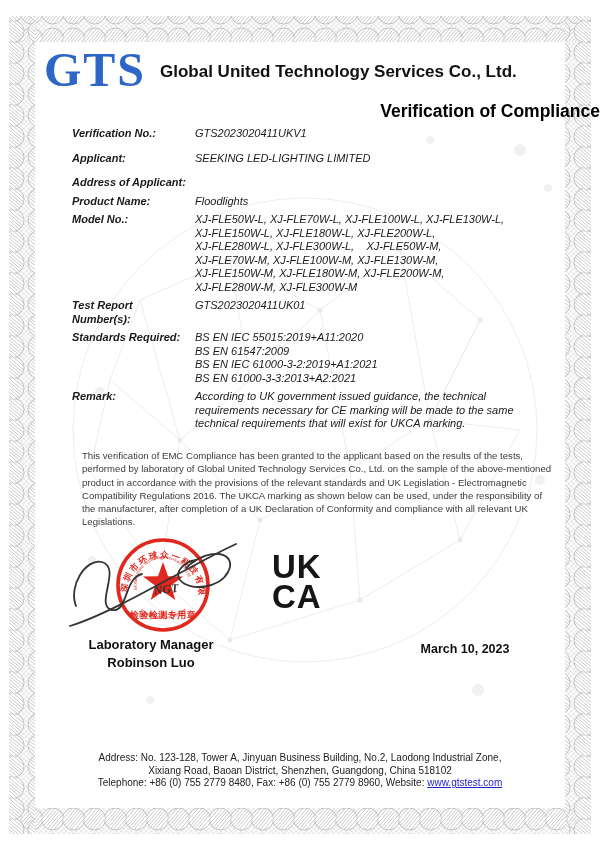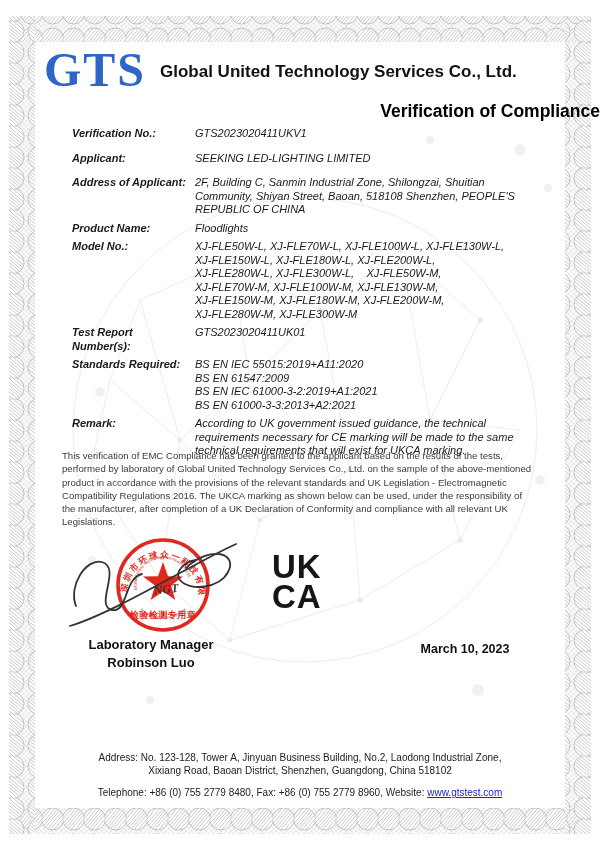--- a/index.html
+++ b/index.html
@@ -14,35 +14,35 @@
   .title{position:absolute;left:0;top:101px;width:600px;text-align:right;
          font-size:17.5px;font-weight:bold;color:#000;}
 
   .fields{position:absolute;left:72px;top:127px;width:470px;}
   .row{display:flex;margin-bottom:11px;font-style:italic;}
   .row .label{width:123px;flex:0 0 123px;font-weight:bold;font-size:11px;
               line-height:13.5px;white-space:pre-line;}
   .row .value{flex:1;font-size:11px;line-height:13.5px;white-space:pre-line;}
   .row.tight{margin-bottom:5px;}
 
-  .statement{position:absolute;left:62px;top:449px;width:474px;font-size:9.6px;
+  .statement{position:absolute;left:82px;top:449px;width:474px;font-size:9.6px;
              line-height:13.3px;color:#3b3b3b;text-align:left;}
 
   .seal-svg{position:absolute;left:66px;top:528px;}
   .sig-name{position:absolute;left:51px;top:636px;width:200px;text-align:center;
             font-size:13px;font-weight:bold;color:#111;line-height:18px;}
   .ukca{position:absolute;left:272px;top:552px;width:80px;text-align:left;
         font-weight:bold;font-size:33px;line-height:29px;letter-spacing:1px;
         color:#161616;transform:scaleY(1.02);}
   .date{position:absolute;left:390px;top:642px;width:150px;text-align:center;
         font-size:12.5px;font-weight:bold;color:#111;}
 
   .footer{position:absolute;left:40px;top:752px;width:520px;text-align:center;
           font-size:10px;line-height:12.5px;color:#222;}
-  .footer .phone{margin-top:10px;}
+  .footer .phone{}
   .footer .link{color:#2323cc;text-decoration:underline;}
 </style>
 </head>
 <body>
 
 <div class="page">
 
   <svg class="frame" width="600" height="850" viewBox="0 0 600 850" aria-hidden="true">
     <defs>
       <pattern id="chk" width="5" height="5" patternUnits="userSpaceOnUse">
@@ -126,23 +126,20 @@
       <div class="row">
         <div class="label">Verification No.:</div>
         <div class="value">GTS2023020411UKV1</div>
       </div>
       <div class="row">
         <div class="label">Applicant:</div>
         <div class="value">SEEKING LED-LIGHTING LIMITED</div>
       </div>
       <div class="row tight">
         <div class="label">Address of Applicant:</div>
-        <div class="value">2F, Building C, Sanmin Industrial Zone, Shilongzai, Shuitian
-Community, Shiyan Street, Baoan, 518108 Shenzhen, PEOPLE'S
-REPUBLIC OF CHINA</div>
       </div>
       <div class="row tight">
         <div class="label">Product Name:</div>
         <div class="value">Floodlights</div>
       </div>
       <div class="row tight">
         <div class="label">Model No.:</div>
         <div class="value">XJ-FLE50W-L, XJ-FLE70W-L, XJ-FLE100W-L, XJ-FLE130W-L,
 XJ-FLE150W-L, XJ-FLE180W-L, XJ-FLE200W-L,
 XJ-FLE280W-L, XJ-FLE300W-L,&nbsp;&nbsp;&nbsp;&nbsp;XJ-FLE50W-M,

